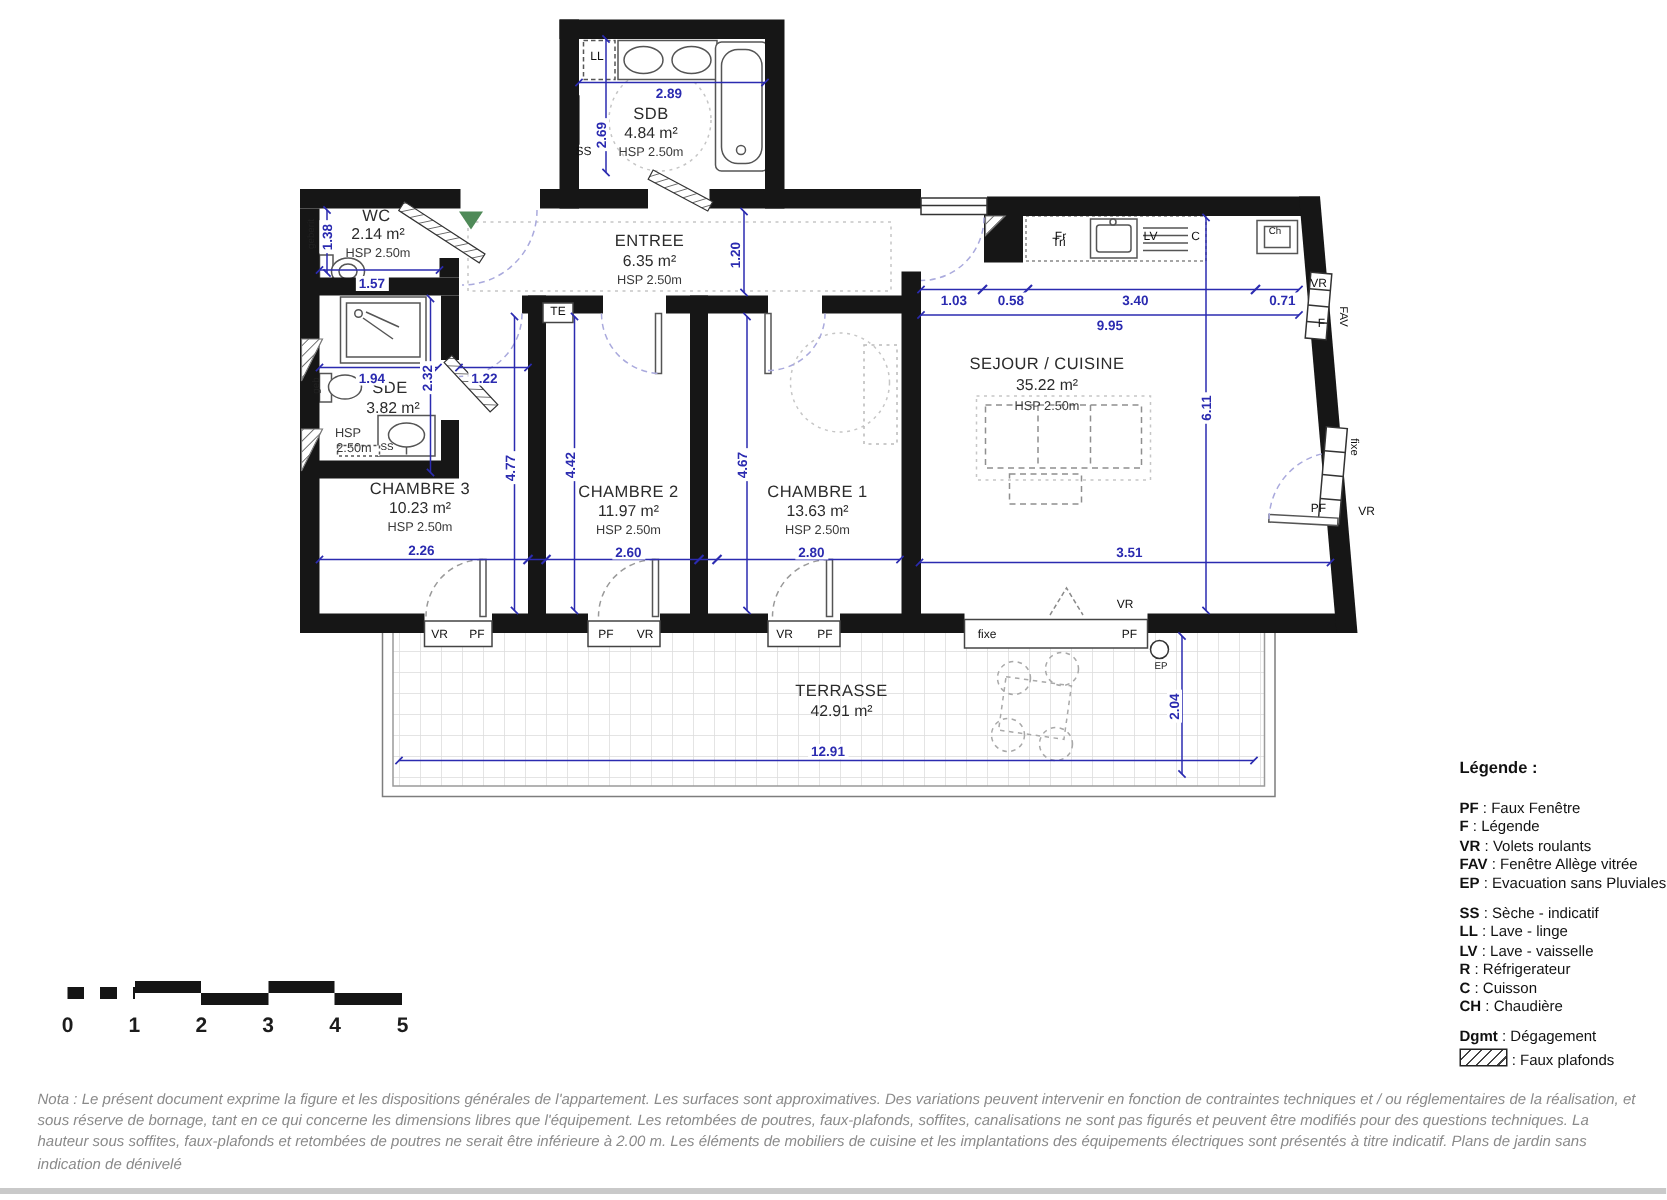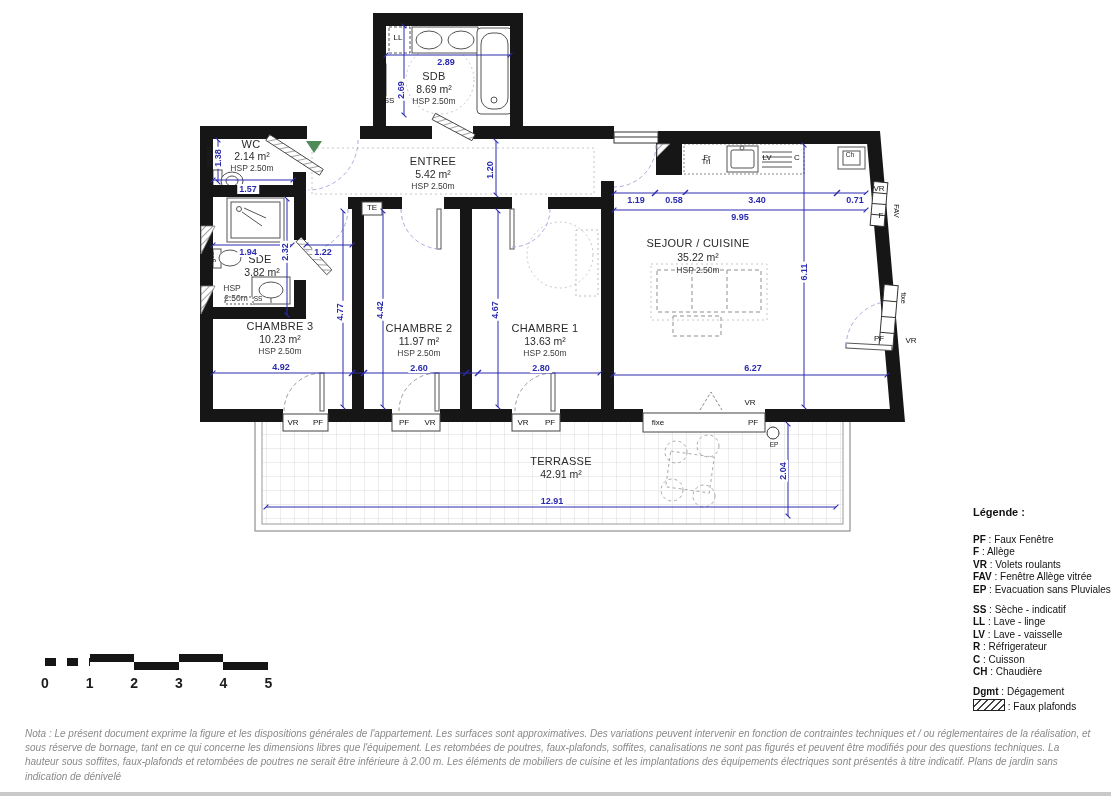--- a/index.html
+++ b/index.html
@@ -240,27 +240,27 @@
         <path d="M682,196 l6,-6"></path>
         <path d="M834,196 l6,-6"></path>
     <path d="M349,376 l6,-6"></path>
         <path d="M361,376 l6,-6"></path>
         <path d="M463,376 l6,-6"></path>
         <path d="M475,376 l6,-6"></path>
   </g>
 </svg>
 
 <div class="t rm" style="left:434px;top:70px">SDB</div>
-<div class="t ar" style="left:434px;top:83px">8.69 m²</div>
+<div class="t ar" style="left:434px;top:83px">4.84 m²</div>
 <div class="t hsp" style="left:434px;top:96px">HSP 2.50m</div>
 <div class="t rm" style="left:251px;top:138px">WC</div>
 <div class="t ar" style="left:252px;top:150px">2.14 m²</div>
 <div class="t hsp" style="left:252px;top:163px">HSP 2.50m</div>
 <div class="t rm" style="left:433px;top:155px">ENTREE</div>
-<div class="t ar" style="left:433px;top:168px">5.42 m²</div>
+<div class="t ar" style="left:433px;top:168px">6.35 m²</div>
 <div class="t hsp" style="left:433px;top:181px">HSP 2.50m</div>
 <div class="t rm" style="left:260px;top:253px">SDE</div>
 <div class="t ar" style="left:262px;top:266px">3.82 m²</div>
 <div class="t hsp" style="left:232px;top:283px">HSP</div>
 <div class="t hsp" style="left:236px;top:293px">2.50m</div>
 <div class="t rm" style="left:698px;top:237px">SEJOUR / CUISINE</div>
 <div class="t ar" style="left:698px;top:251px">35.22 m²</div>
 <div class="t hsp" style="left:698px;top:265px">HSP 2.50m</div>
 <div class="t rm" style="left:280px;top:320px">CHAMBRE 3</div>
 <div class="t ar" style="left:280px;top:333px">10.23 m²</div>
@@ -272,36 +272,36 @@
 <div class="t ar" style="left:545px;top:335px">13.63 m²</div>
 <div class="t hsp" style="left:545px;top:348px">HSP 2.50m</div>
 <div class="t rm" style="left:561px;top:455px">TERRASSE</div>
 <div class="t ar" style="left:561px;top:468px">42.91 m²</div>
 
 <div class="t dim" style="left:446px;top:57px">2.89</div>
 <div class="t dimv" style="left:401px;top:90px">2.69</div>
 <div class="t dimv" style="left:218px;top:158px">1.38</div>
 <div class="t dim" style="left:248px;top:184px">1.57</div>
 <div class="t dimv" style="left:490px;top:170px">1.20</div>
-<div class="t dim" style="left:636px;top:195px">1.19</div>
+<div class="t dim" style="left:636px;top:195px">1.03</div>
 <div class="t dim" style="left:674px;top:195px">0.58</div>
 <div class="t dim" style="left:757px;top:195px">3.40</div>
 <div class="t dim" style="left:855px;top:195px">0.71</div>
 <div class="t dim" style="left:740px;top:212px">9.95</div>
 <div class="t dimv" style="left:804px;top:272px">6.11</div>
 <div class="t dim" style="left:248px;top:247px">1.94</div>
 <div class="t dimv" style="left:285px;top:252px">2.32</div>
 <div class="t dim" style="left:323px;top:247px">1.22</div>
 <div class="t dimv" style="left:340px;top:312px">4.77</div>
 <div class="t dimv" style="left:380px;top:310px">4.42</div>
 <div class="t dimv" style="left:495px;top:310px">4.67</div>
-<div class="t dim" style="left:281px;top:362px">4.92</div>
+<div class="t dim" style="left:281px;top:362px">2.26</div>
 <div class="t dim" style="left:419px;top:363px">2.60</div>
 <div class="t dim" style="left:541px;top:363px">2.80</div>
-<div class="t dim" style="left:753px;top:363px">6.27</div>
+<div class="t dim" style="left:753px;top:363px">3.51</div>
 <div class="t dim" style="left:552px;top:496px">12.91</div>
 <div class="t dimv" style="left:783px;top:471px">2.04</div>
 
 <div class="t sm" style="left:398px;top:33px">LL</div>
 <div class="t sm" style="left:389px;top:96px">SS</div>
 <div class="t smv" style="left:208px;top:156px">geberit</div>
 <div class="t sm" style="left:372px;top:203px">TE</div>
 <div class="t smv" style="left:211px;top:257px">geb</div>
 <div class="t xs" style="left:258px;top:295px">SS</div>
 <div class="t sm" style="left:707px;top:153px">Fr</div>
@@ -322,21 +322,21 @@
 <div class="t sm" style="left:430px;top:418px">VR</div>
 <div class="t sm" style="left:523px;top:418px">VR</div>
 <div class="t sm" style="left:550px;top:418px">PF</div>
 <div class="t sm" style="left:658px;top:418px">fixe</div>
 <div class="t sm" style="left:753px;top:418px">PF</div>
 <div class="t xs" style="left:774px;top:441px">EP</div>
 
 <div id="legend">
   <div class="title">Légende :</div>
   <div class="lg-row"><b>PF</b><span> : </span><span>Faux Fenêtre</span></div>
-  <div class="lg-row"><b>F</b><span> : </span><span>Allège</span></div>
+  <div class="lg-row"><b>F</b><span> : </span><span>Légende</span></div>
   <div class="lg-row"><b>VR</b><span> : </span><span>Volets roulants</span></div>
   <div class="lg-row"><b>FAV</b><span> : </span><span>Fenêtre Allège vitrée</span></div>
   <div class="lg-row"><b>EP</b><span> : </span><span>Evacuation sans Pluviales</span></div>
   <div class="lg-gap"></div>
   <div class="lg-row"><b>SS</b><span> : </span><span>Sèche - indicatif</span></div>
   <div class="lg-row"><b>LL</b><span> : </span><span>Lave - linge</span></div>
   <div class="lg-row"><b>LV</b><span> : </span><span>Lave - vaisselle</span></div>
   <div class="lg-row"><b>R</b><span> : </span><span>Réfrigerateur</span></div>
   <div class="lg-row"><b>C</b><span> : </span><span>Cuisson</span></div>
   <div class="lg-row"><b>CH</b><span> : </span><span>Chaudière</span></div>

